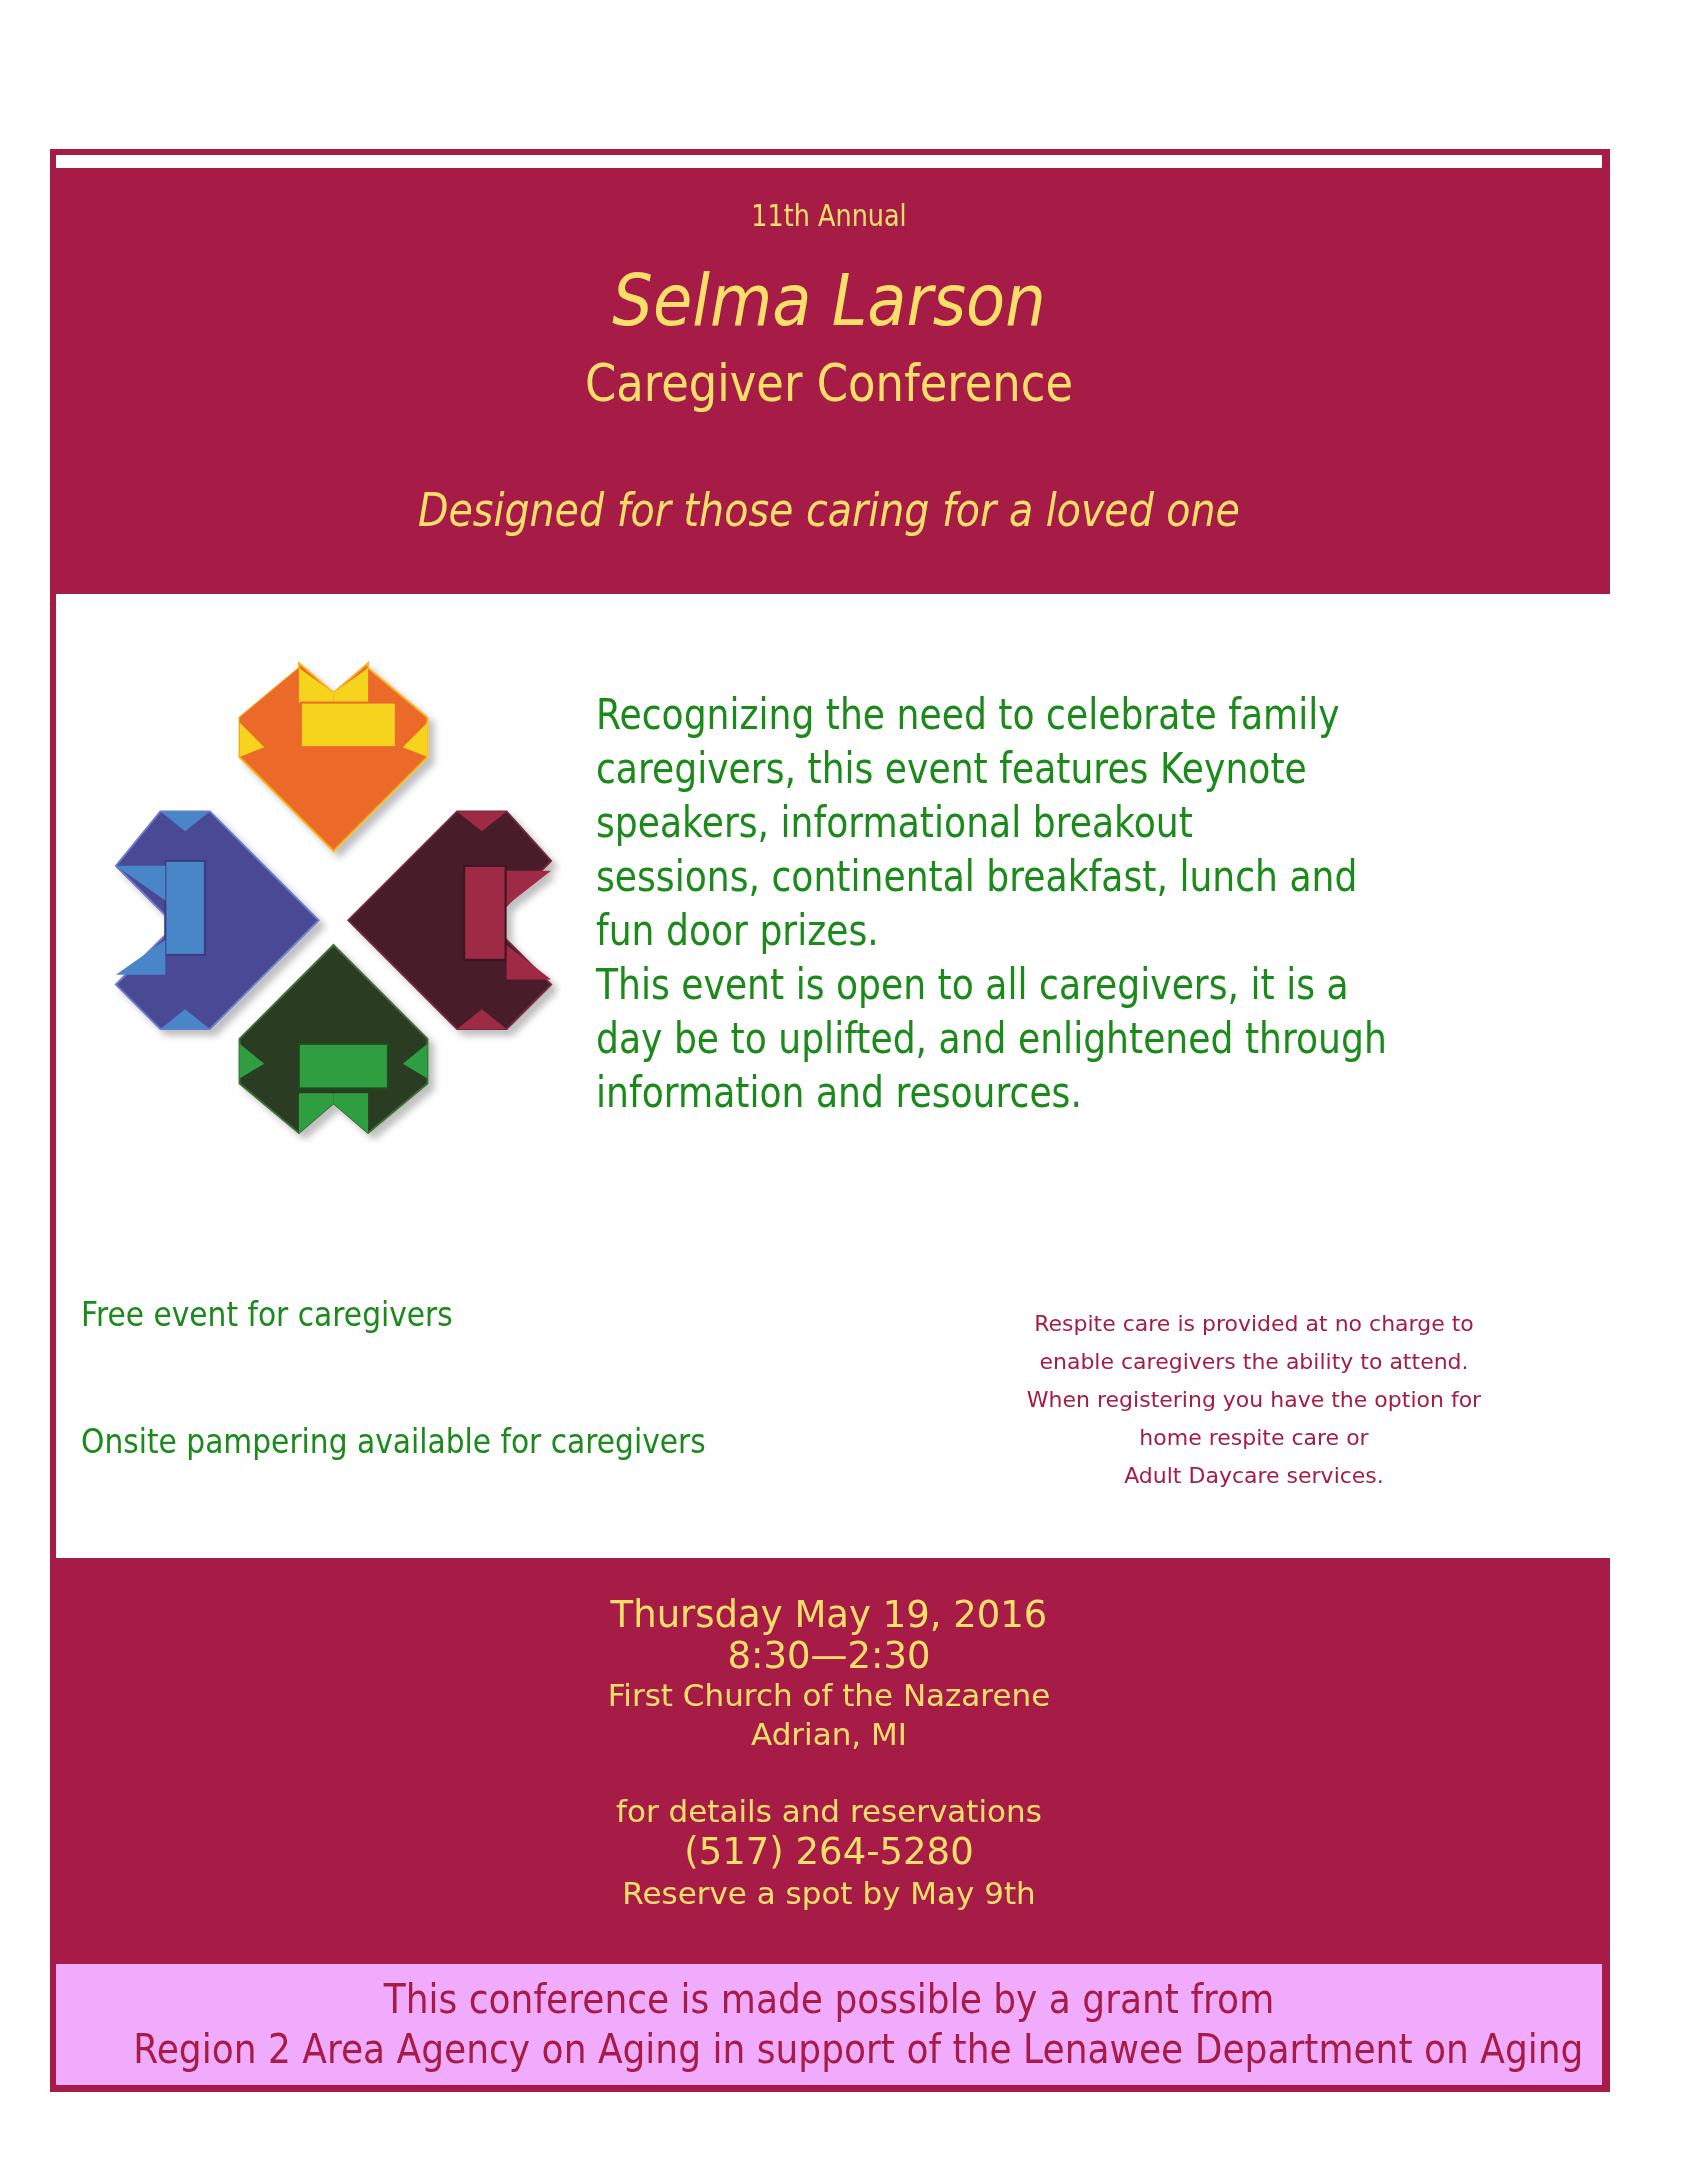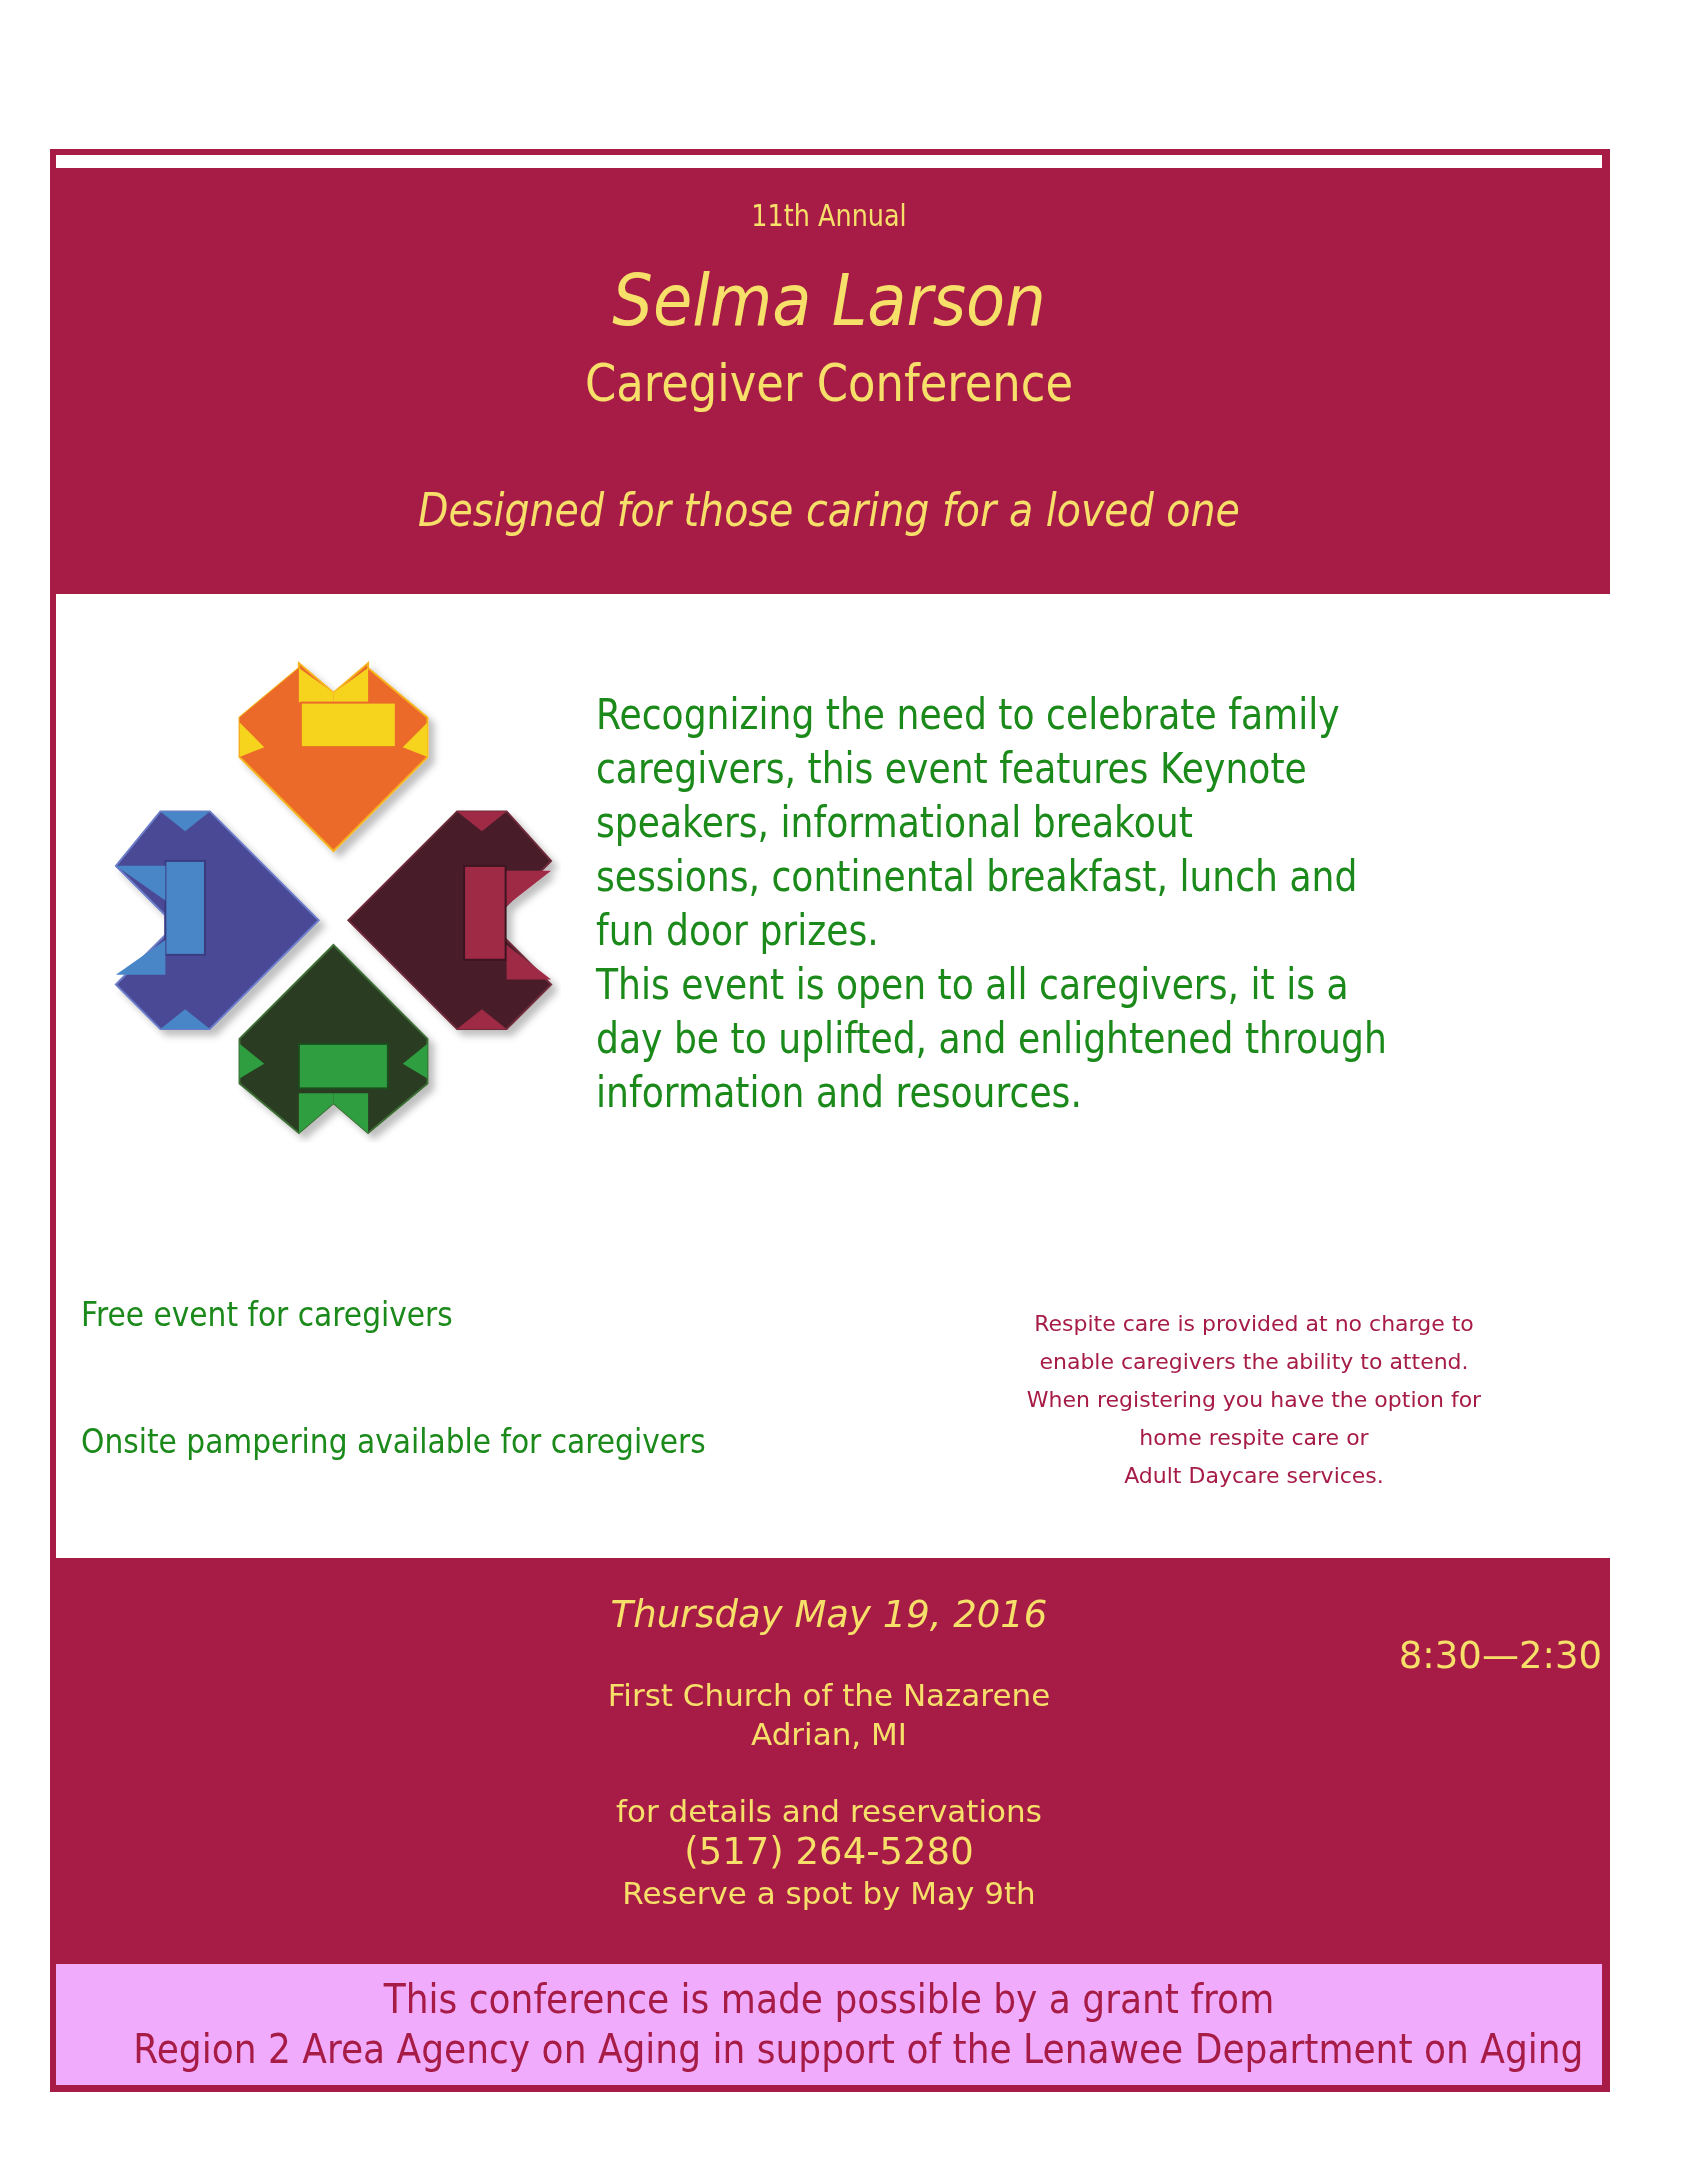--- a/index.html
+++ b/index.html
@@ -31,22 +31,22 @@
 
   .left-note { position: absolute; left: 25px; font-size: 33px; white-space: nowrap; transform-origin: left top; transform: scaleX(0.9); }
   .note-free { top: 701px; }
   .note-pamper { top: 828px; }
 
   .right-note { position: absolute; left: 876px; top: 711px; width: 644px; text-align: center;
                 font-size: 22px; line-height: 38px; white-space: pre-line; }
 
   .event-lines { position: absolute; left: 0; right: 0; top: 36px; text-align: center; }
   .event-lines div { white-space: nowrap; }
-  .ev-date { font-size: 37px; line-height: 42px; font-style: italic; }
-  .ev-time { font-size: 37px; line-height: 40px; text-align: right; }
+  .ev-date { font-size: 37px; line-height: 42px; }
+  .ev-time { font-size: 37px; line-height: 40px; }
   .ev-place { font-size: 31px; line-height: 39px; }
   .ev-gap { height: 37px; }
   .ev-details { font-size: 31px; line-height: 40px; }
   .ev-phone { font-size: 37px; line-height: 42px; }
   .ev-reserve { font-size: 31px; line-height: 40px; }
 
   .footer-lines { position: absolute; left: 0; right: 0; top: 10px; text-align: center; font-size: 40px; line-height: 50px; }
   .footer-lines div { white-space: nowrap; transform: scaleX(0.9); }
 </style>
 </head>

